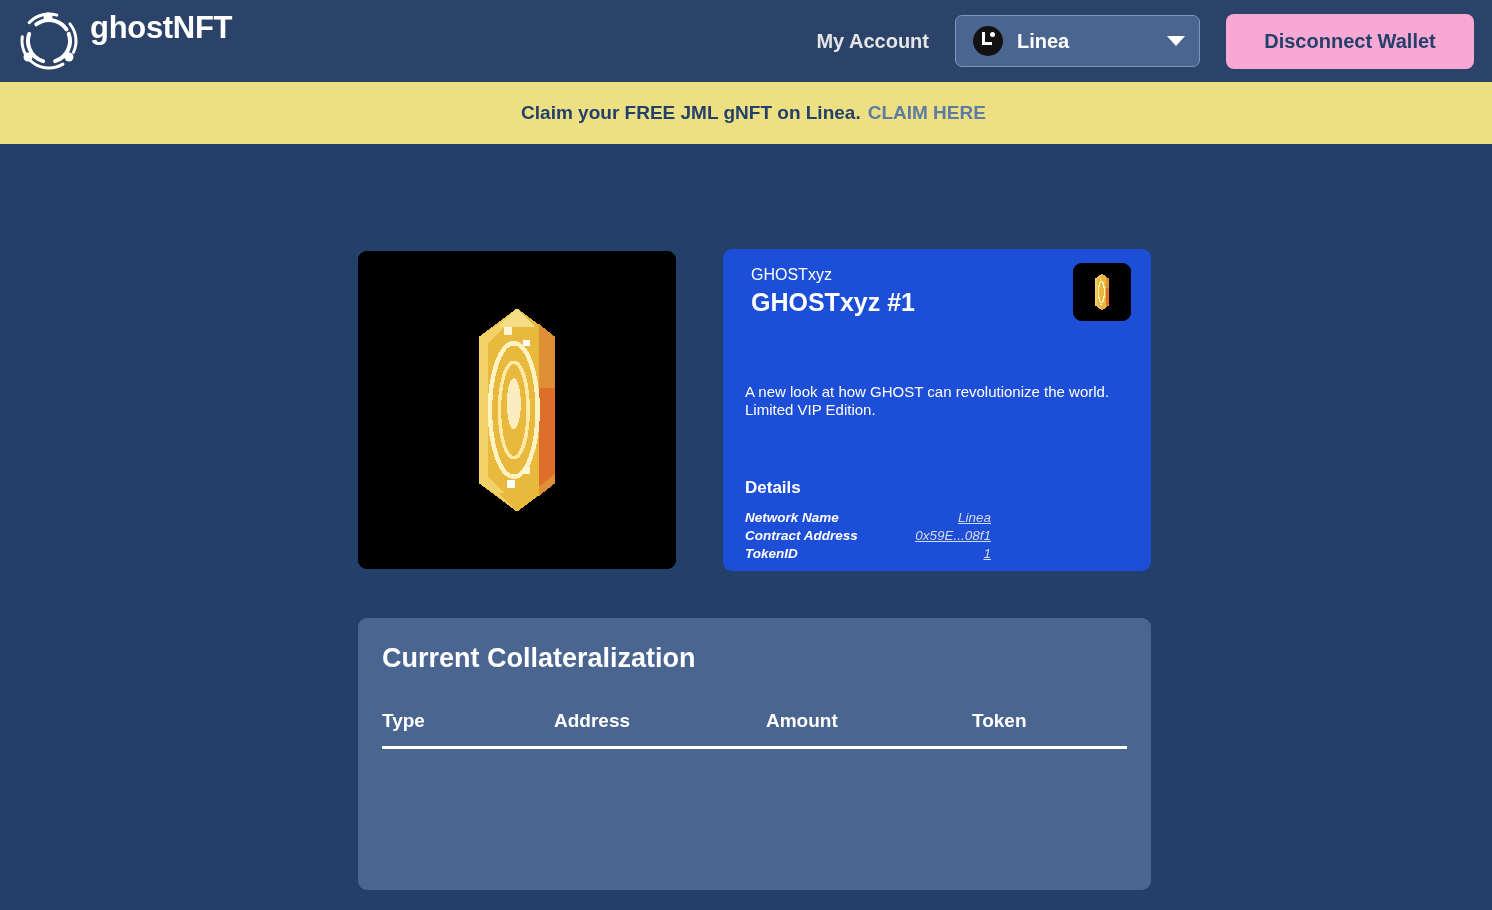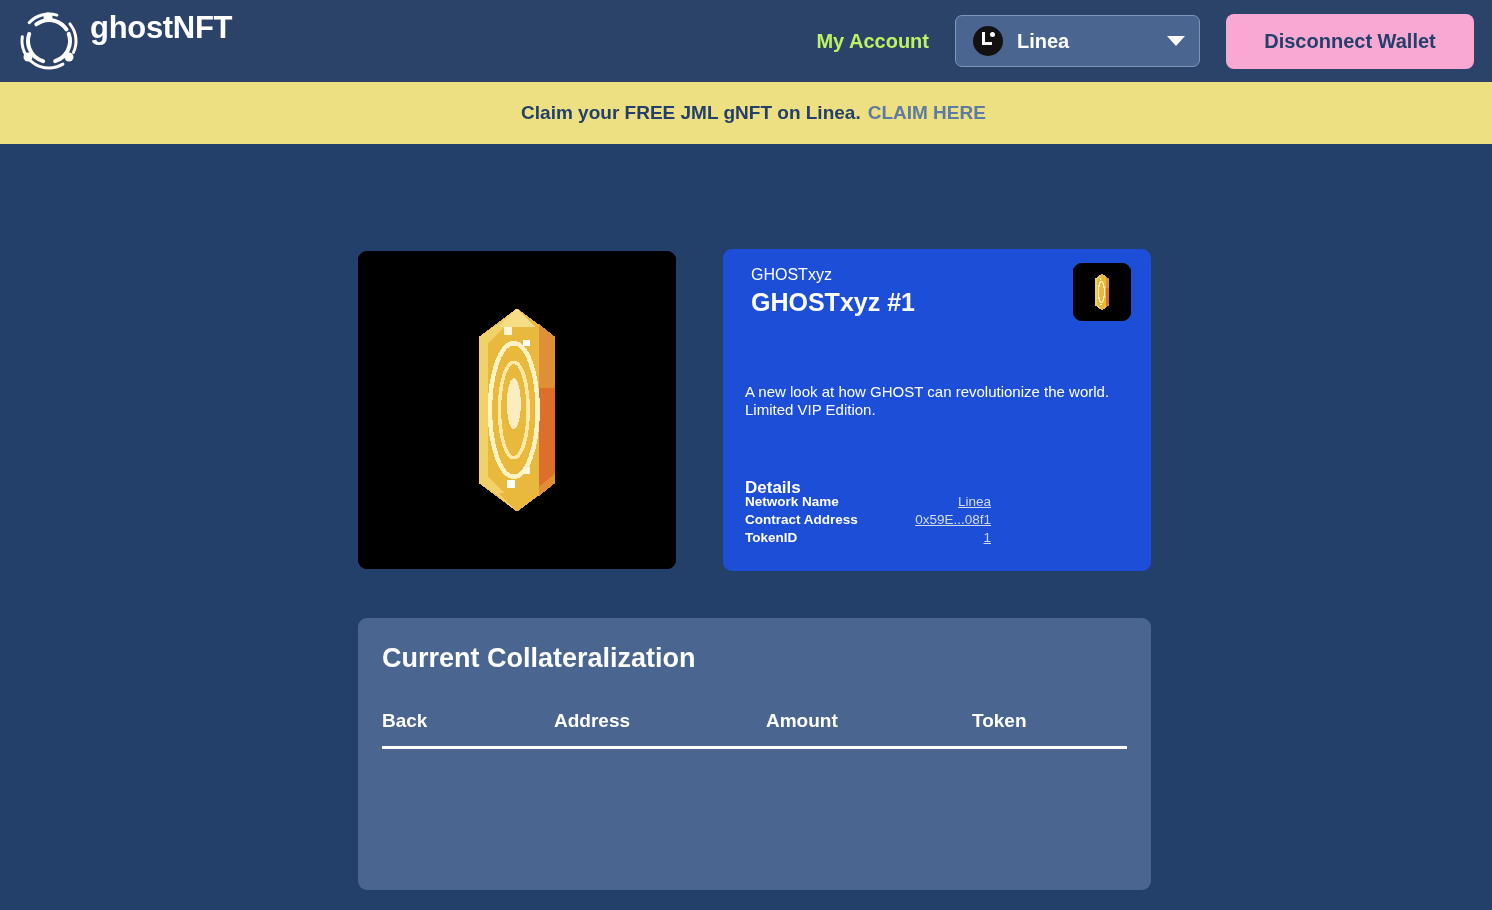--- a/index.html
+++ b/index.html
@@ -52,21 +52,21 @@
   .header-right {
     margin-left: auto;
     display: flex;
     align-items: center;
     gap: 26px;
   }
 
   .my-account {
     font-size: 20px;
     font-weight: bold;
-    color: #bef264;
+    color: #e5e5e5;
     cursor: pointer;
     white-space: nowrap;
   }
 
   .network-select {
     width: 245px;
     height: 52px;
     background: #4a6590;
     border: 1px solid #7e96b8;
     border-radius: 7px;
@@ -232,22 +232,23 @@
   }
   .details-title {
     position: absolute;
     top: 229px; left: 22px;
     font-size: 17px;
     font-weight: bold;
     color: #ffffff;
   }
   .details-list {
     position: absolute;
-    top: 244px; left: 22px;
+    top: 260px; left: 22px;
     width: 246px;
+    font-style: italic;
   }
   .detail-row {
     display: flex;
     justify-content: space-between;
     align-items: baseline;
     font-size: 13.5px;
     line-height: 18px;
   }
   .detail-key {
     font-weight: bold;
@@ -406,21 +407,21 @@
         <span class="detail-val">1</span>
       </div>
     </div>
   </div>
 
   <div class="collat-card">
     <div class="collat-title">Current Collateralization</div>
 
     <div class="collat-table">
       <div class="collat-headrow">
-        <span class="col-type">Back</span>
+        <span class="col-type">Type</span>
         <span class="col-address">Address</span>
         <span class="col-amount">Amount</span>
         <span class="col-token">Token</span>
       </div>
       <div class="collat-rows"></div>
     </div>
 
   </div>
 
 </div>

